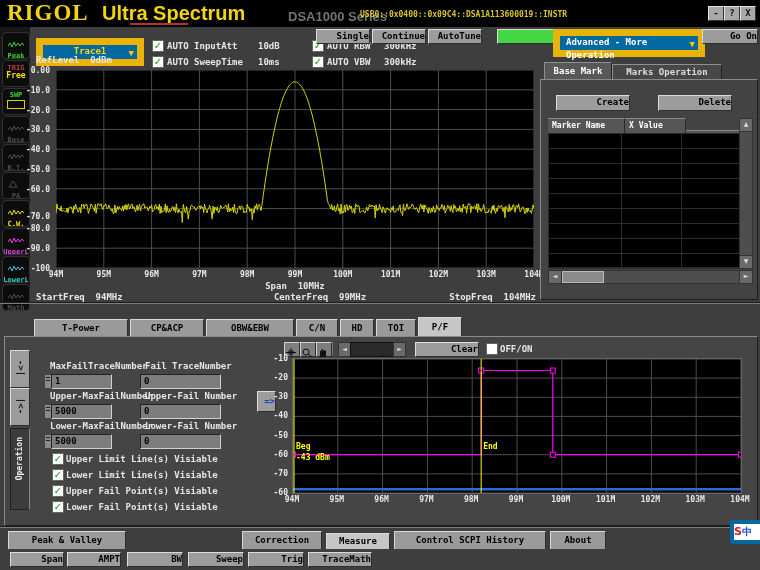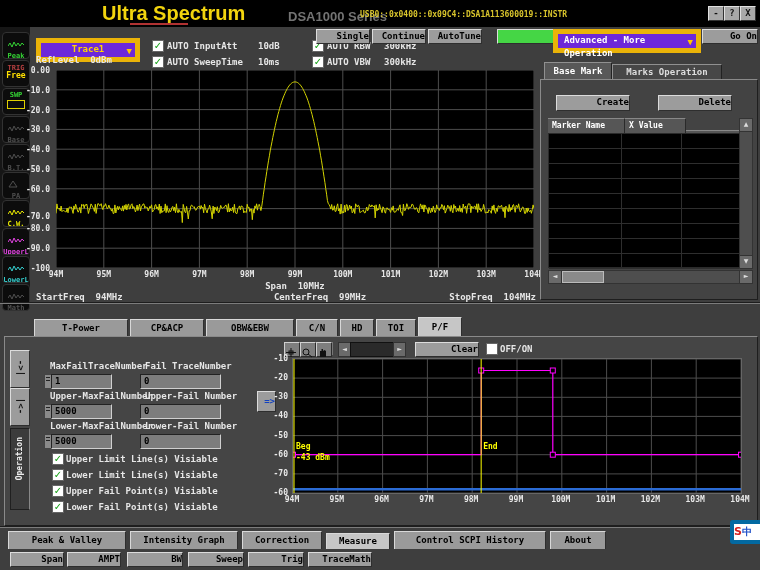--- a/index.html
+++ b/index.html
@@ -14,21 +14,21 @@
   .series{font:bold 13px "Liberation Sans",sans-serif;color:#737373;}
   .visa{font:bold 8px "DejaVu Sans Mono",monospace;color:#d8c42c;}
   .winbtn{width:14px;height:13px;background:#a8a8a8;border-top:1px solid #e0e0e0;border-left:1px solid #e0e0e0;
           border-right:1px solid #333;border-bottom:1px solid #333;color:#111;
           font:bold 9px "DejaVu Sans Mono",monospace;text-align:center;line-height:12px;}
   
   .btn{background:#9c9c9c;border-top:1px solid #dcdcdc;border-left:1px solid #dcdcdc;
        border-right:1px solid #2e2e2e;border-bottom:1px solid #2e2e2e;color:#000;
        font:bold 9px "DejaVu Sans Mono",monospace;text-align:right;cursor:default;}
   .btn.green{background:#45d645;padding-left:48px;}
-  .combo{background:#6d28d9;border:5px solid #eab308;color:#ffd400;font:bold 9px "DejaVu Sans Mono",monospace;}
+  .combo{background:#0369a1;border:7px solid #eab308;color:#ffd400;font:bold 9px "DejaVu Sans Mono",monospace;}
   .combo .arr{position:absolute;right:3px;top:2px;color:#ffc800;font-size:9px;}
   .chk{width:10px;height:10px;background:#fff;border:1px solid #666;
        font:bold 10px "DejaVu Sans",sans-serif;color:#15a015;line-height:9px;text-align:center;}
   .input{background:#7d7d7d;border-top:1px solid #222;border-left:1px solid #222;
          border-right:1px solid #d0d0d0;border-bottom:1px solid #d0d0d0;color:#000;
          font:bold 9px "DejaVu Sans Mono",monospace;line-height:12px;padding-left:3px;white-space:pre;}
   .spin{background:#8a8a8a;border:1px solid #444;}
   .spin i{display:block;width:4px;height:1px;background:#222;margin:2px auto;}
   .tab{background:#9a9a9a;border-top:1px solid #d8d8d8;border-left:1px solid #d8d8d8;
        border-right:1px solid #2e2e2e;border-bottom:none;color:#000;
@@ -58,20 +58,21 @@
             border-right:1px solid #2c2c2c;border-bottom:1px solid #2c2c2c;}
   .imebox{background:#ffffff;border:4px solid #0369a1;border-radius:3px;text-align:left;
           font:bold 11px "DejaVu Sans",sans-serif;line-height:15px;}
 </style>
 </head>
 <body>
 
 <div id="screen">
 
   <div class="abs" id="titlebar">
+    <span class="abs logo" style="left:7px;top:0px;">RIGOL</span>
     <span class="abs appname" style="left:102px;top:2px;">Ultra Spectrum</span>
     <span class="abs" style="left:130px;top:23px;width:58px;height:2px;background:#b03232;"></span>
     <span class="abs series" style="left:288px;top:9px;">DSA1000 Series</span>
     <span class="abs visa" style="left:360px;top:10px;">USB0::0x0400::0x09C4::DSA1A113600019::INSTR</span>
     <div class="abs winbtn" style="left:708px;top:6px;">-</div>
     <div class="abs winbtn" style="left:724px;top:6px;">?</div>
     <div class="abs winbtn" style="left:740px;top:6px;">X</div>
   </div>
 
   <div class="abs" id="sidebar">
@@ -390,21 +391,20 @@
       <span class="tickx" style="left: 296.6px; top: 0px;">101M</span>
       <span class="tickx" style="left: 341.4px; top: 0px;">102M</span>
       <span class="tickx" style="left: 386.2px; top: 0px;">103M</span>
       <span class="tickx" style="left: 431px; top: 0px;">104M</span>
     </div>
 
   <div class="abs groove-d" style="left:0;top:526px;width:760px;"></div>
   <div class="abs groove-l" style="left:0;top:527px;width:760px;"></div>
 
   <div class="abs tab" style="left:8px;top:531px;width:116px;height:17px;line-height:16px;">Peak &amp; Valley</div>
-  <div class="abs tab" style="left:130px;top:531px;width:106px;height:17px;line-height:16px;">Intensity Graph</div>
   <div class="abs tab" style="left:242px;top:531px;width:78px;height:17px;line-height:16px;">Correction</div>
   <div class="abs tab active" style="left:326px;top:533px;width:62px;height:15px;line-height:14px;">Measure</div>
   <div class="abs tab" style="left:394px;top:531px;width:150px;height:17px;line-height:16px;">Control SCPI History</div>
   <div class="abs tab" style="left:550px;top:531px;width:54px;height:17px;line-height:16px;">About</div>
 
   <div class="abs btn" style="left:10px;top:552px;width:52px;height:13px;line-height:12px;">Span</div>
   <div class="abs btn" style="left:67px;top:552px;width:52px;height:13px;line-height:12px;">AMPT</div>
   <div class="abs btn" style="left:127px;top:552px;width:54px;height:13px;line-height:12px;">BW</div>
   <div class="abs btn" style="left:188px;top:552px;width:54px;height:13px;line-height:12px;">Sweep</div>
   <div class="abs btn" style="left:248px;top:552px;width:54px;height:13px;line-height:12px;">Trig</div>

